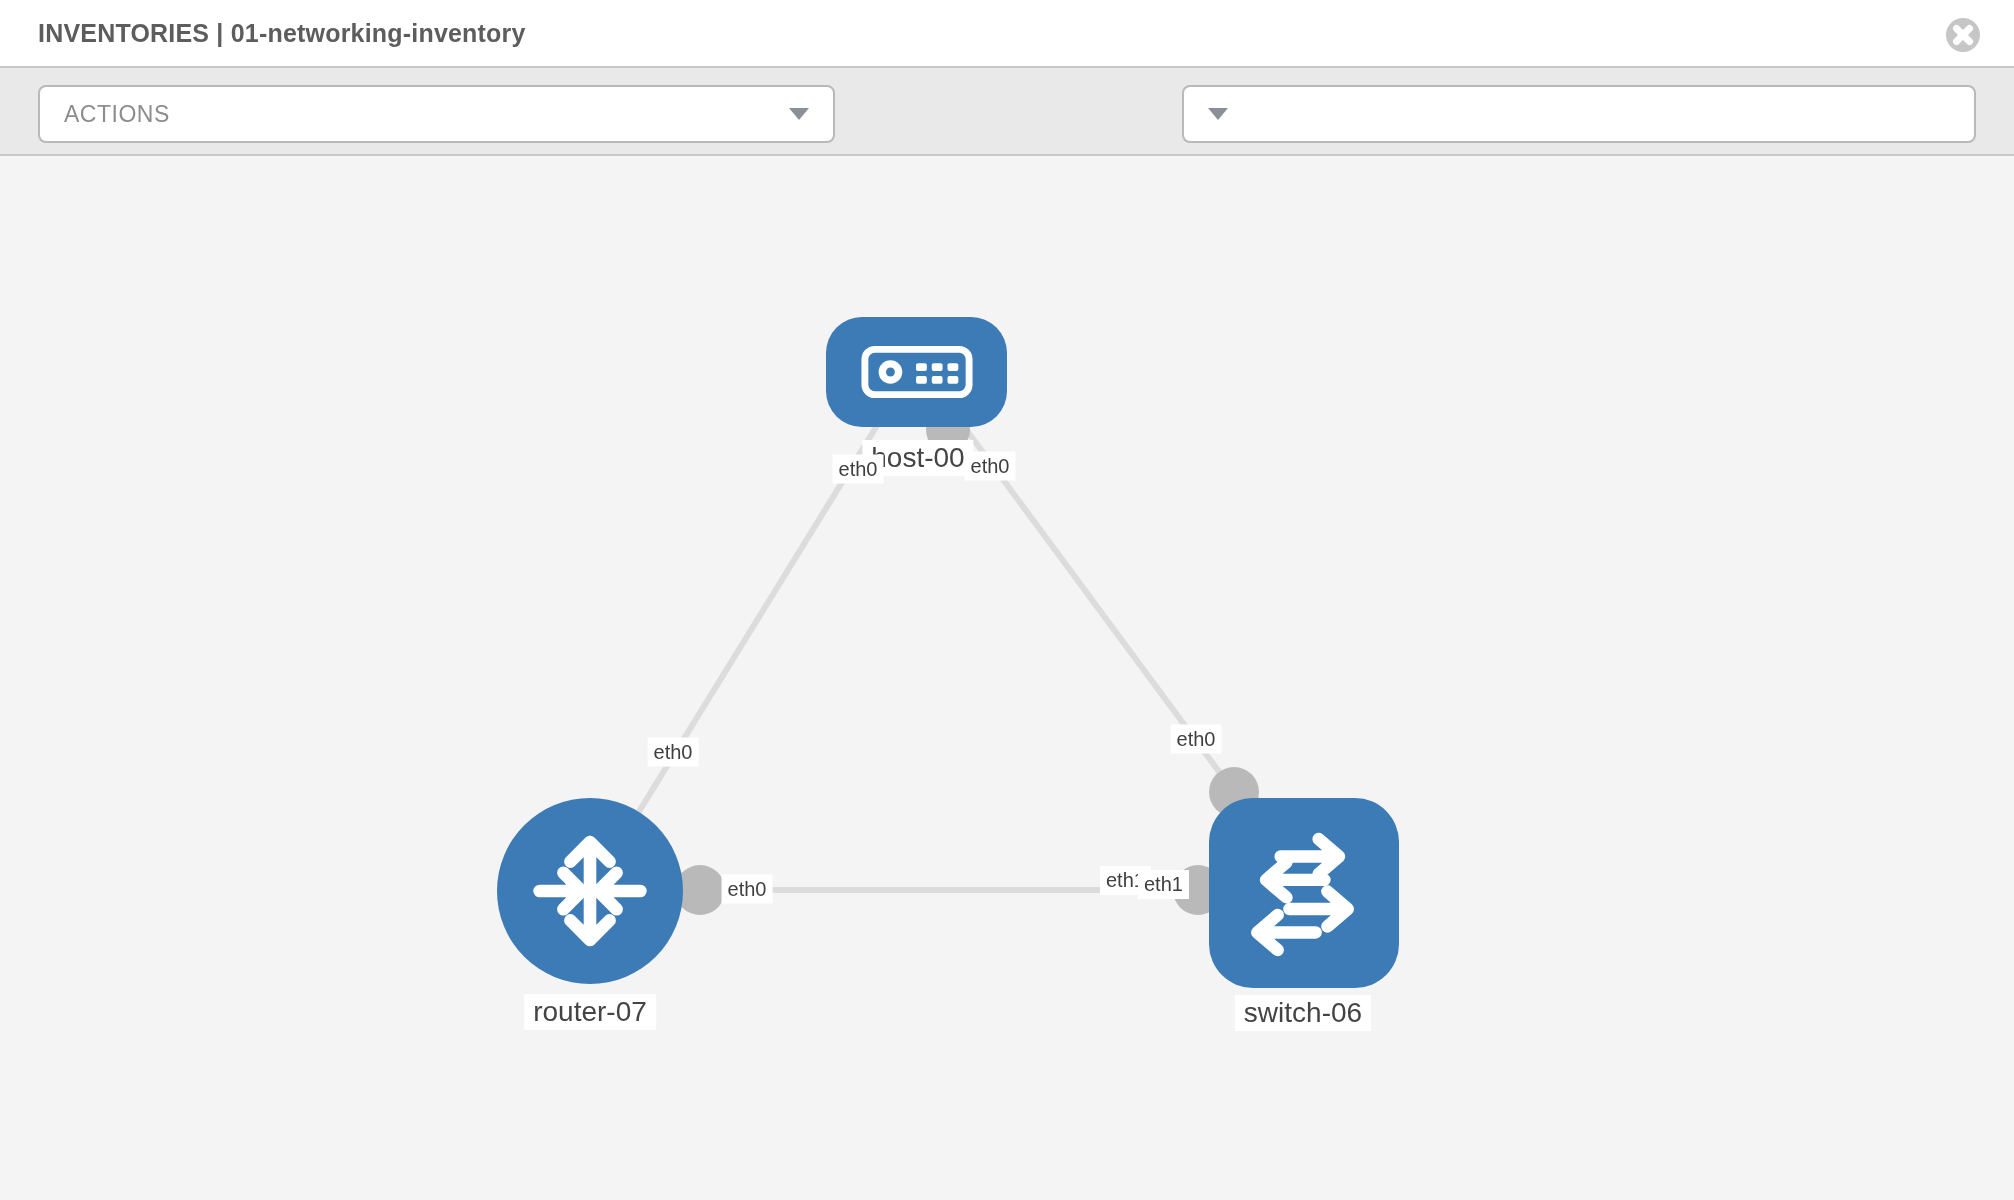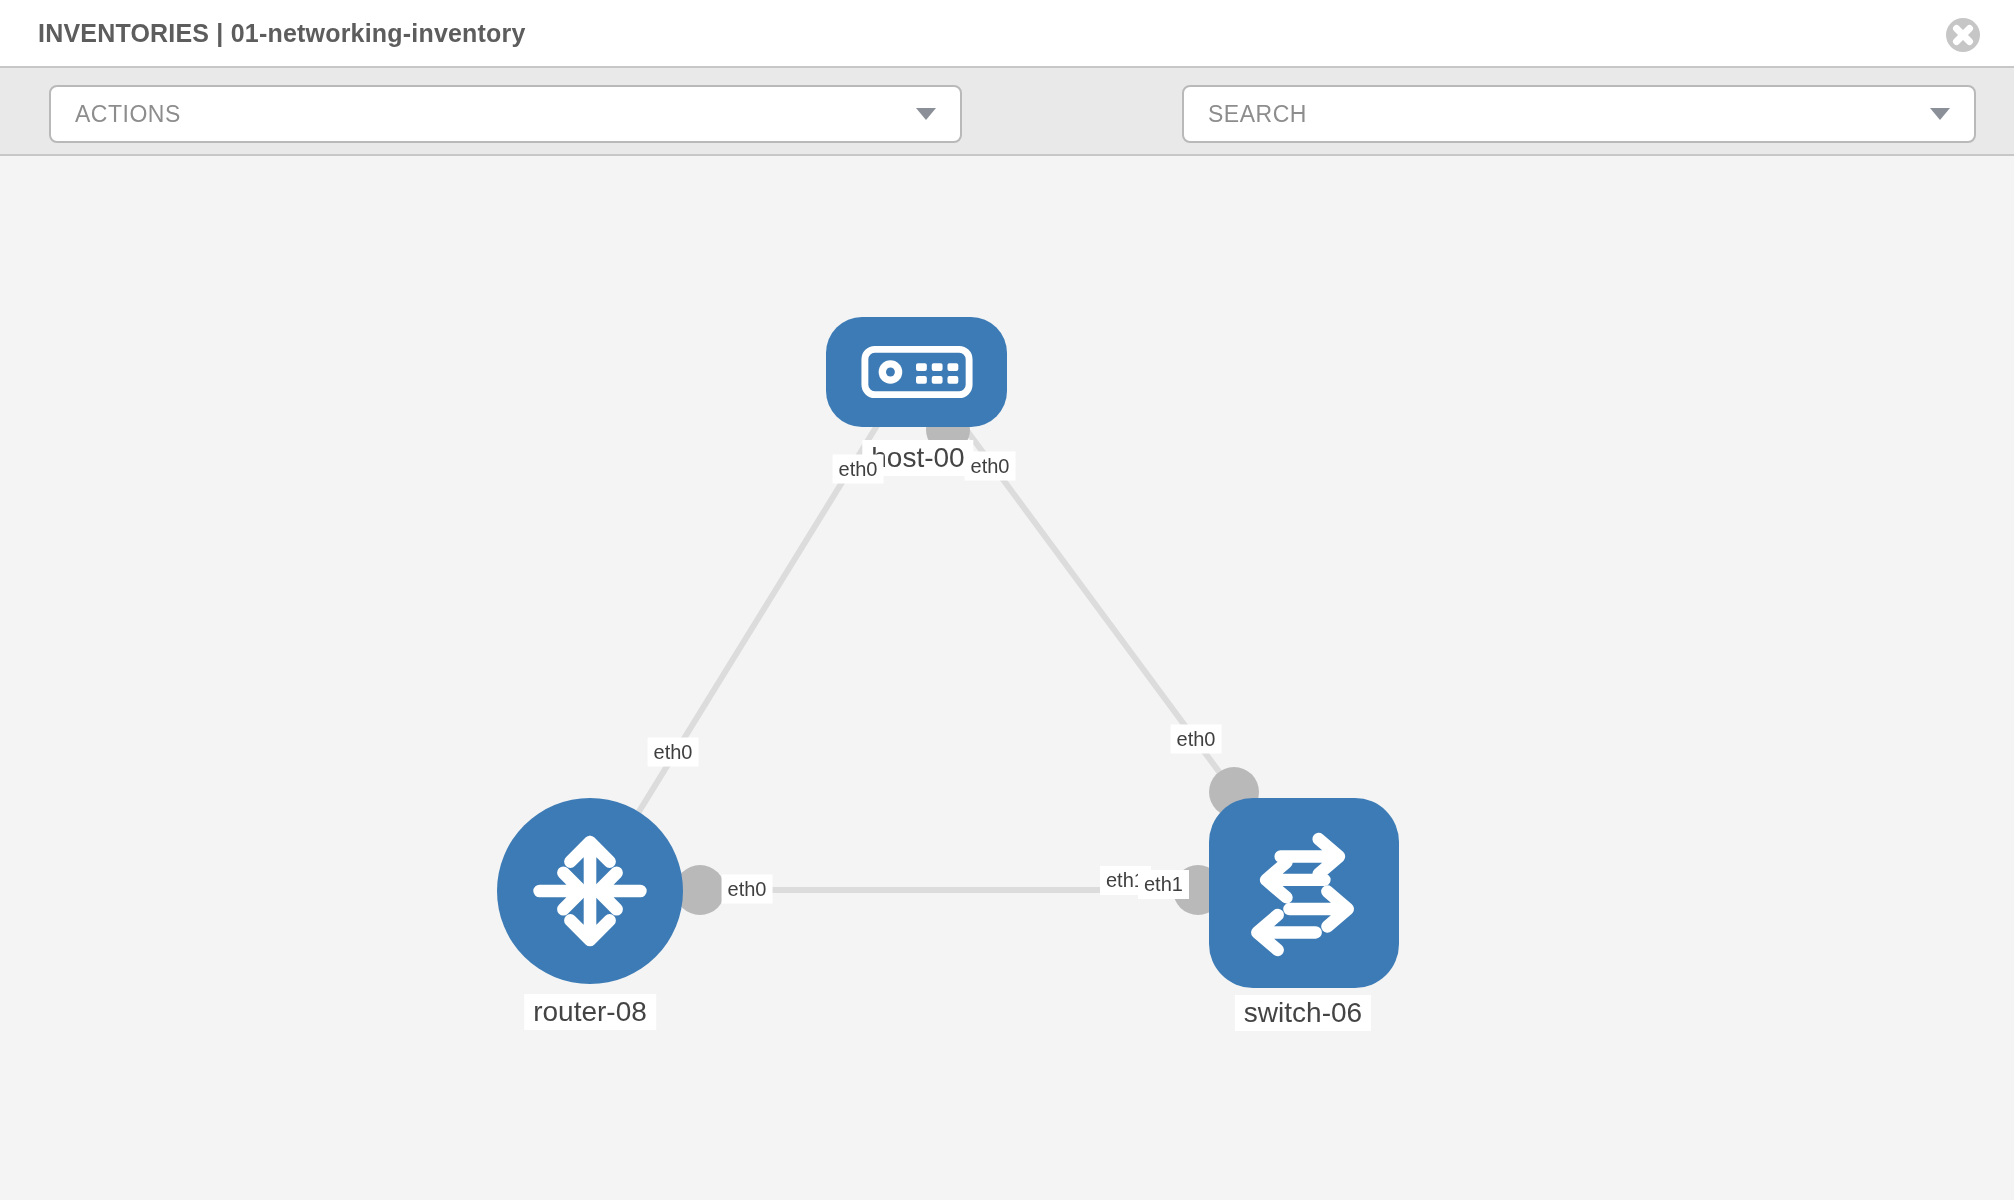--- a/index.html
+++ b/index.html
@@ -8,21 +8,21 @@
 
   
   .header { position:absolute; left:0; top:0; width:2014px; height:68px; background:#ffffff; border-bottom:2px solid #c7c7c7; }
   .header-title { position:absolute; left:38px; top:19px; font-size:25px; font-weight:bold; color:#5d5d5d; letter-spacing:0.2px; }
   .close-btn { position:absolute; left:1944px; top:16px; width:38px; height:38px; cursor:pointer; border:none; background:transparent; }
 
   
   .toolbar { position:absolute; left:0; top:68px; width:2014px; height:88px; background:#e9e9e9; border-bottom:2px solid #c7c7c7; }
   .dropdown { position:absolute; top:17px; height:58px; background:#ffffff; border:2px solid #b9b9b9; border-radius:8px;
               display:flex; align-items:center; padding:0 24px; cursor:pointer; }
-  .dropdown-actions { left:38px; width:913px;margin-left:11px; }
+  .dropdown-actions { left:38px; width:797px; }
   .dropdown-search  { left:1182px; width:794px; }
   .dropdown-label { font-size:23px; color:#8d8d8d; letter-spacing:0.5px; flex:1; }
   .caret { width:0; height:0; border-left:10px solid transparent; border-right:10px solid transparent; border-top:12px solid #8a8f98; }
   .tool-btn { position:absolute; top:90px; width:48px; height:48px; border:none; background:transparent; cursor:pointer; }
   .tool-btn.wrench { left:1042px; }
   .tool-btn.key    { left:1110px; }
 
   
   .canvas { position:absolute; left:0; top:156px; width:2014px; height:1044px; background:#f4f4f4; overflow:hidden; }
   .links-svg { position:absolute; left:0; top:0; }
@@ -69,21 +69,20 @@
     <button class="tool-btn key">
       <svg width="44" height="44" viewBox="0 0 36 36">
         <circle cx="12" cy="12" r="5.8" fill="none" stroke="#8a8f98" stroke-width="5"></circle>
         <line x1="16.5" y1="16.5" x2="28" y2="26" stroke="#8a8f98" stroke-width="5" stroke-linecap="round"></line>
         <line x1="23.5" y1="22.5" x2="26.8" y2="18.6" stroke="#8a8f98" stroke-width="4.5" stroke-linecap="round"></line>
         <line x1="28" y1="26" x2="31.5" y2="21.8" stroke="#8a8f98" stroke-width="4.5" stroke-linecap="round"></line>
       </svg>
     </button>
 
     <div class="dropdown dropdown-search">
-      <span class="dropdown-label">SEARCH</span>
       <span class="caret"></span>
     </div>
   </div>
 
   <div class="canvas">
 
     <svg class="links-svg" width="2014" height="1044" viewBox="0 0 2014 1044">
 
       <line x1="878" y1="268" x2="590" y2="735" stroke="#dcdcdc" stroke-width="6"></line>
       <line x1="962" y1="268" x2="1234" y2="636" stroke="#dcdcdc" stroke-width="6"></line>
@@ -121,21 +120,21 @@
     <div class="node node-switch">
       <svg width="146" height="146" viewBox="0 0 100 100" fill="none" stroke="#ffffff" stroke-width="8.5" stroke-linecap="round" stroke-linejoin="round">
         <path d="M34 25 L72 25 M60 13 L74 25 L60 37"></path>
         <path d="M64 41 L26 41 M38 29 L24 41 L38 53"></path>
         <path d="M40 61 L78 61 M66 49 L80 61 L66 73"></path>
         <path d="M58 77 L20 77 M32 65 L18 77 L32 89"></path>
       </svg>
     </div>
 
     <div class="chip node-chip" style="left:918px; top:302px;">host-00</div>
-    <div class="chip node-chip" style="left:590px; top:856px;">router-08</div>
+    <div class="chip node-chip" style="left:590px; top:856px;">router-07</div>
     <div class="chip node-chip" style="left:1303px; top:857px;">switch-06</div>
 
     <div class="chip" style="left:858px; top:313px;">eth0</div>
     <div class="chip" style="left:990px; top:310px;">eth0</div>
     <div class="chip" style="left:673px; top:596px;">eth0</div>
     <div class="chip" style="left:1196px; top:583px;">eth0</div>
     <div class="chip" style="left:747px; top:733px;">eth0</div>
 
     <div class="chip chip-abs" style="left:1100px; top:710px; z-index:3;">eth1</div>
     <div class="chip chip-abs" style="left:1138px; top:714px; z-index:4;">eth1</div>

